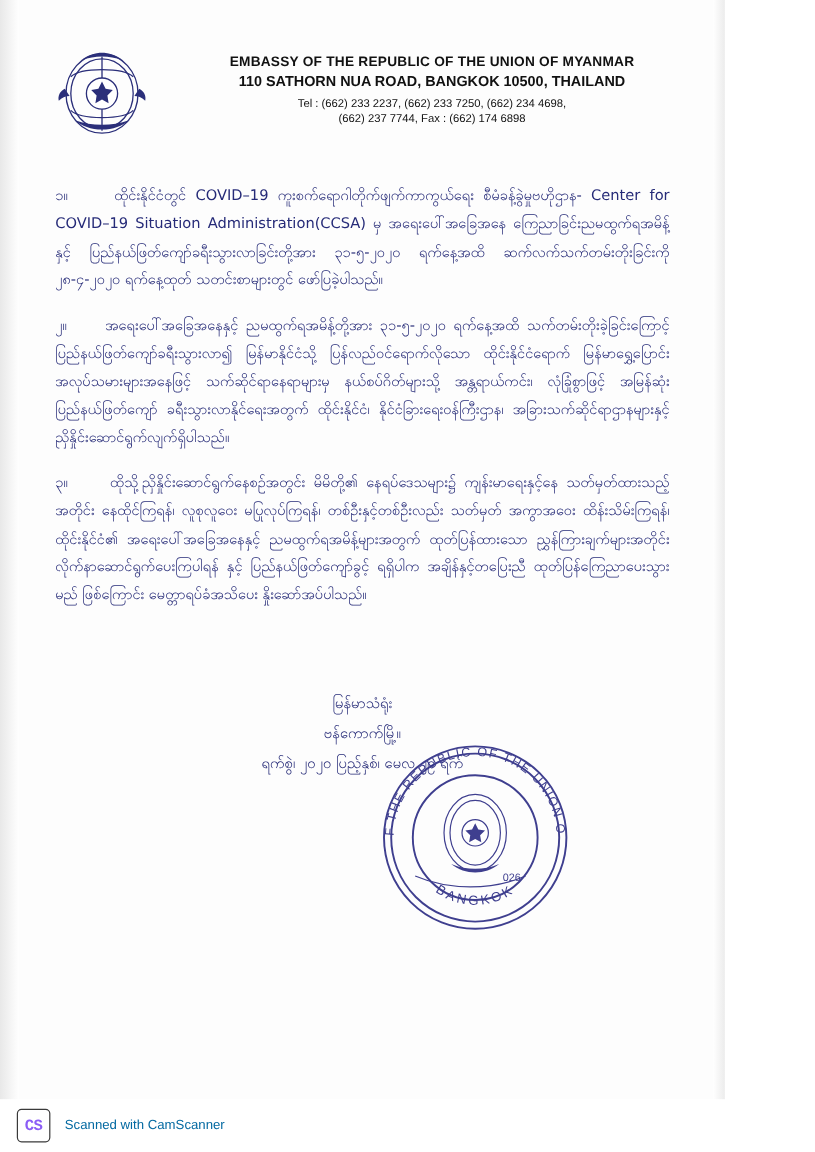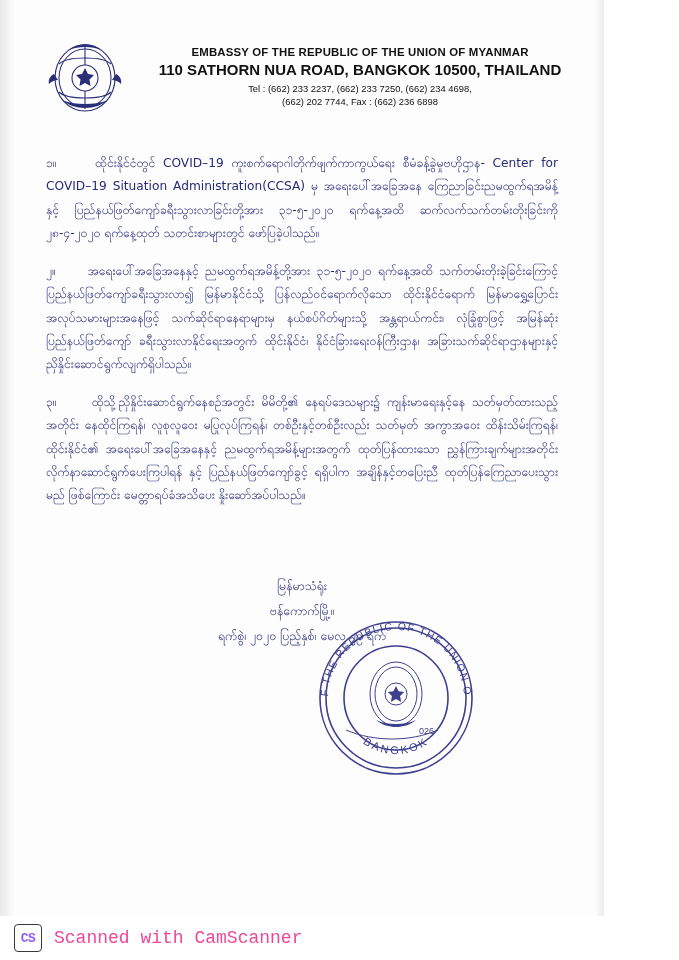--- a/index.html
+++ b/index.html
@@ -45,21 +45,21 @@
   }
   .emb-line1 {
     font-family: "Liberation Sans", sans-serif;
     font-size: 11.4px;
     font-weight: bold;
     letter-spacing: 0.2px;
     color: #111;
   }
   .emb-line2 {
     font-family: "Liberation Sans", sans-serif;
-    font-size: 15px;
+    font-size: 12px;
     font-weight: bold;
     margin-top: 3px;
     color: #111;
   }
   .emb-line3 {
     font-family: Liberation Sans, sans-serif;
     font-size: 9.4px;
     margin-top: 5px;
     color: #111;
   }
@@ -136,23 +136,23 @@
     font-family: Liberation Mono, monospace;
     font-size: 13px;
     font-weight: bold;
     display: flex;
     align-items: center;
     justify-content: center;
     letter-spacing: -0.5px;
   }
   .cs-text {
     margin-left: 12px;
-    font-family: Liberation Mono, monospace;
-    font-size: 18px;
-    color: #ec4899;
+    font-family: Liberation Sans, sans-serif;
+    font-size: 11px;
+    color: #0369a1;
   }
   .edge-left {
     position: absolute;
     left: 0; top: 0;
     width: 16px; height: 960px;
     background: linear-gradient(to right, #e8e8e8, #ffffff);
   }
   .edge-right {
     position: absolute;
     right: 0; top: 0;
@@ -184,21 +184,21 @@
           <path d="M74 36 c4 2 6 6 5 10 c-3 -3 -6 -4 -9 -4 z"></path>
           <path d="M20 62 c6 5 14 8 23 8 s17 -3 23 -8 c-8 3 -15 4 -23 4 s-15 -1 -23 -4z"></path>
           <path d="M26 12 c5 -4 12 -6 17 -6 s12 2 17 6 c-6 -2 -11 -3 -17 -3 s-11 1 -17 3z"></path>
         </g>
       </svg>
     </div>
     <div class="header-text">
       <div class="emb-line1">EMBASSY OF THE REPUBLIC OF THE UNION OF MYANMAR</div>
       <div class="emb-line2">110 SATHORN NUA ROAD, BANGKOK 10500, THAILAND</div>
       <div class="emb-line3">Tel : (662) 233 2237, (662) 233 7250, (662) 234 4698,</div>
-      <div class="emb-line4">(662) 202 7744,  Fax : (662) 236 6898</div>
+      <div class="emb-line4">(662) 237 7744,  Fax : (662) 174 6898</div>
     </div>
   </div>
 
   <div class="doc-body">
 
     <div class="para">
       <span class="pnum">၁။</span>
       &nbsp;&nbsp;&nbsp;&nbsp;<span>ထိုင်းနိုင်ငံတွင် COVID–19 ကူးစက်ရောဂါတိုက်ဖျက်ကာကွယ်ရေး စီမံခန့်ခွဲမှုဗဟိုဌာန- Center for COVID–19 Situation Administration(CCSA) မှ အရေးပေါ်အခြေအနေ ကြေညာခြင်းညမထွက်ရအမိန့်နှင့် ပြည်နယ်ဖြတ်ကျော်ခရီးသွားလာခြင်းတို့အား ၃၁-၅-၂၀၂၀ ရက်နေ့အထိ ဆက်လက်သက်တမ်းတိုးခြင်းကို ၂၈-၄-၂၀၂၀ ရက်နေ့ထုတ် သတင်းစာများတွင် ဖော်ပြခဲ့ပါသည်။</span>
     </div>
 

